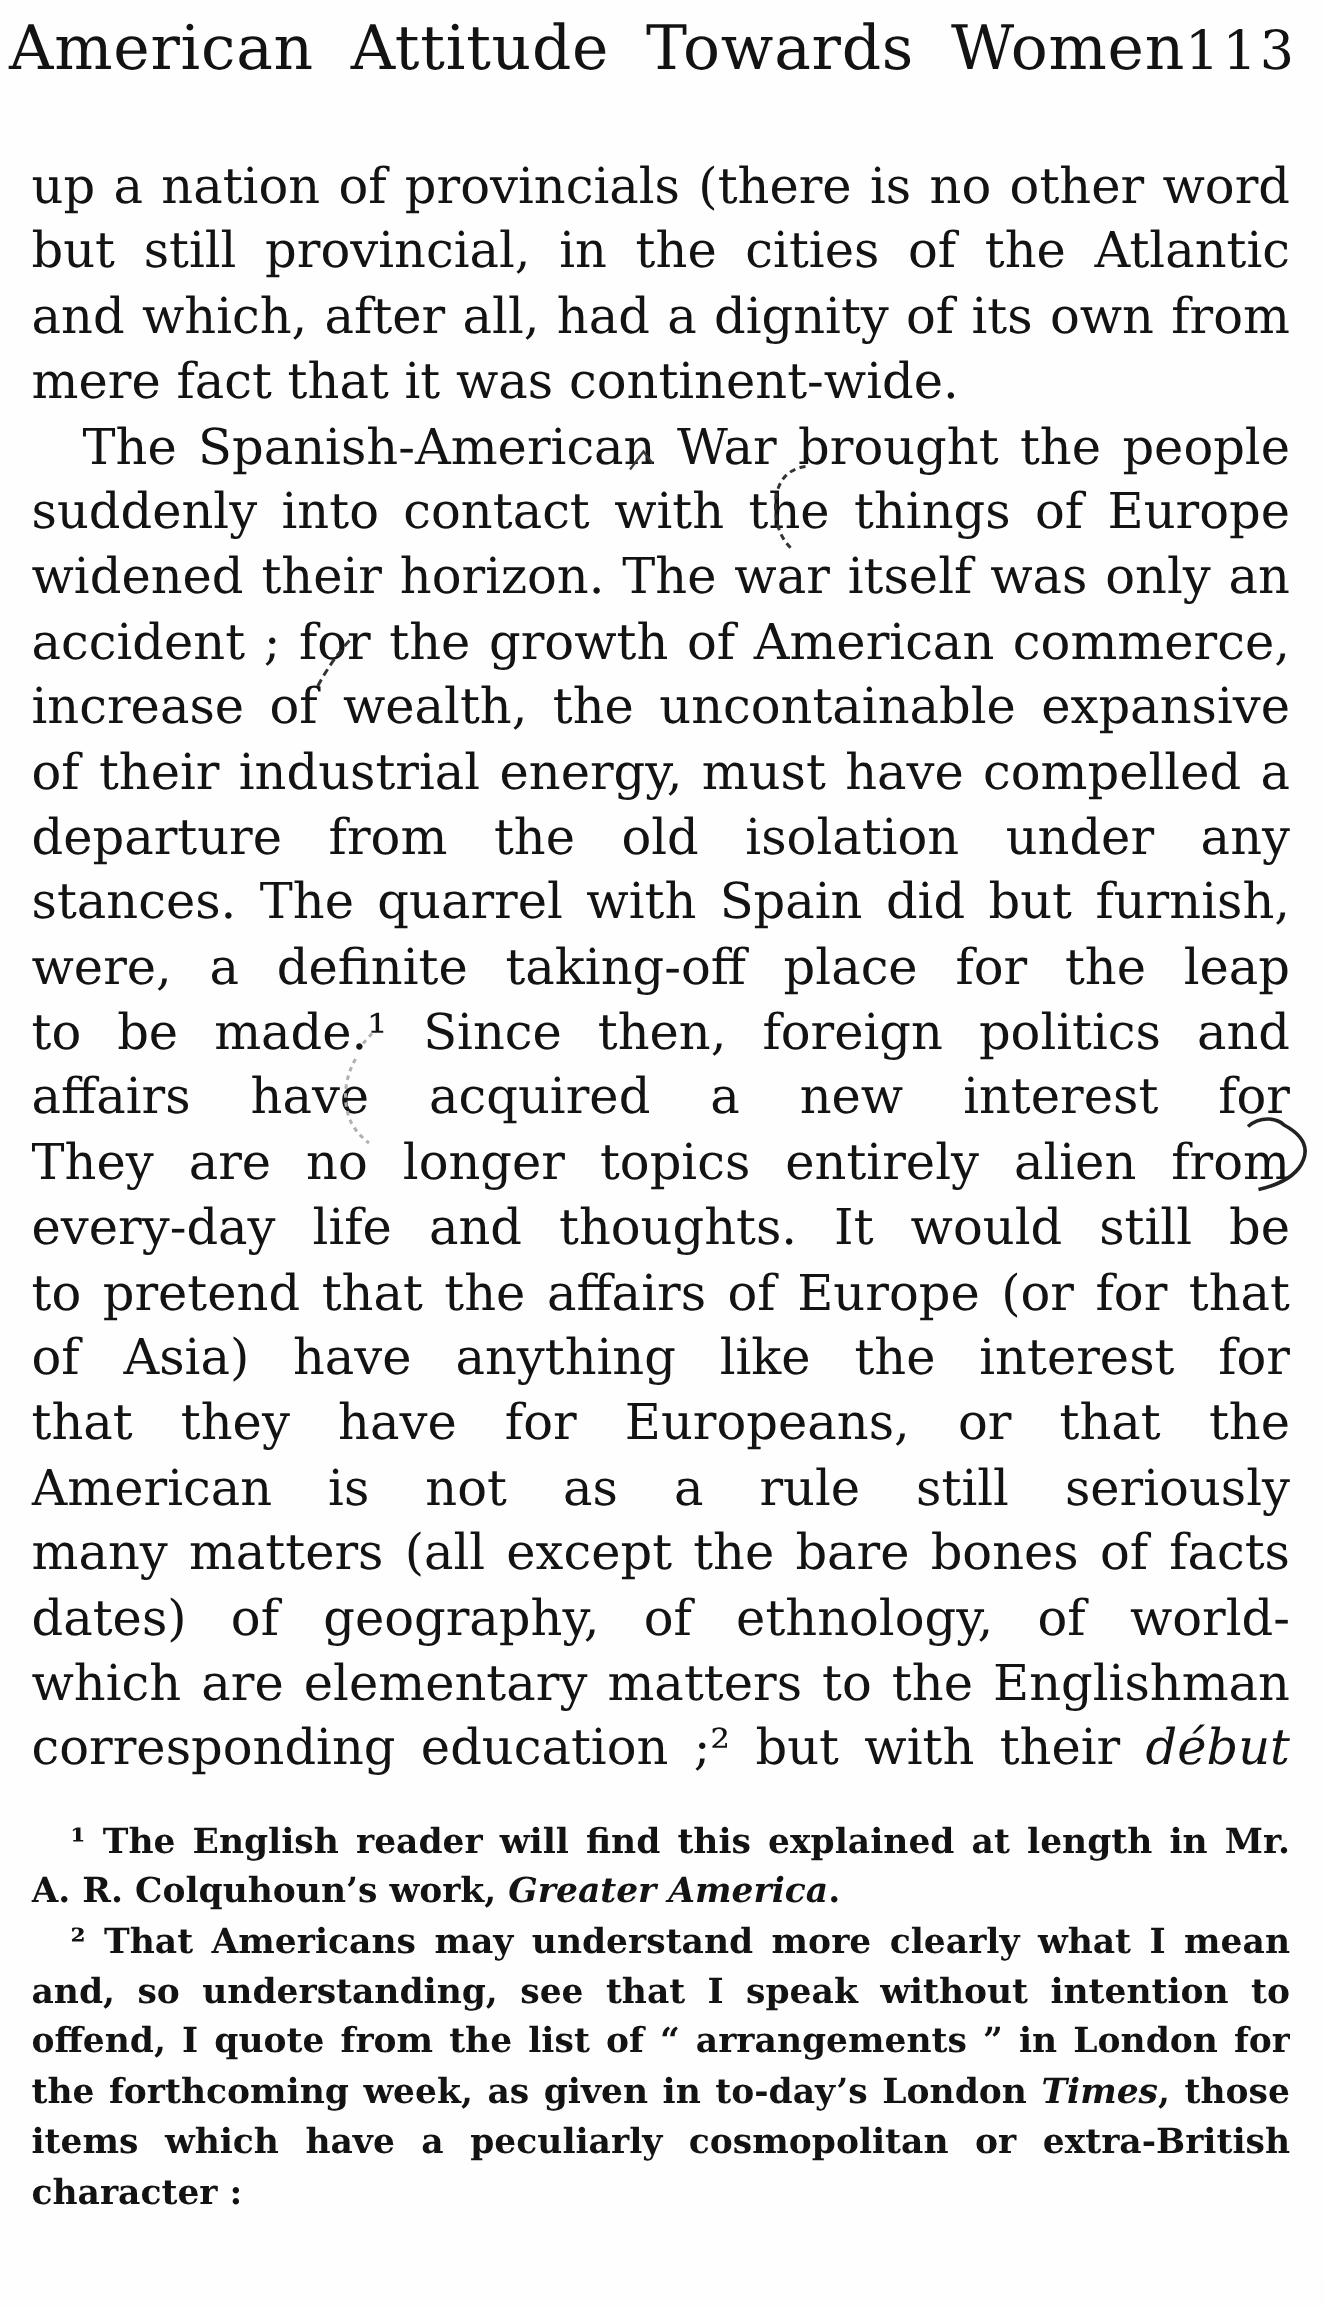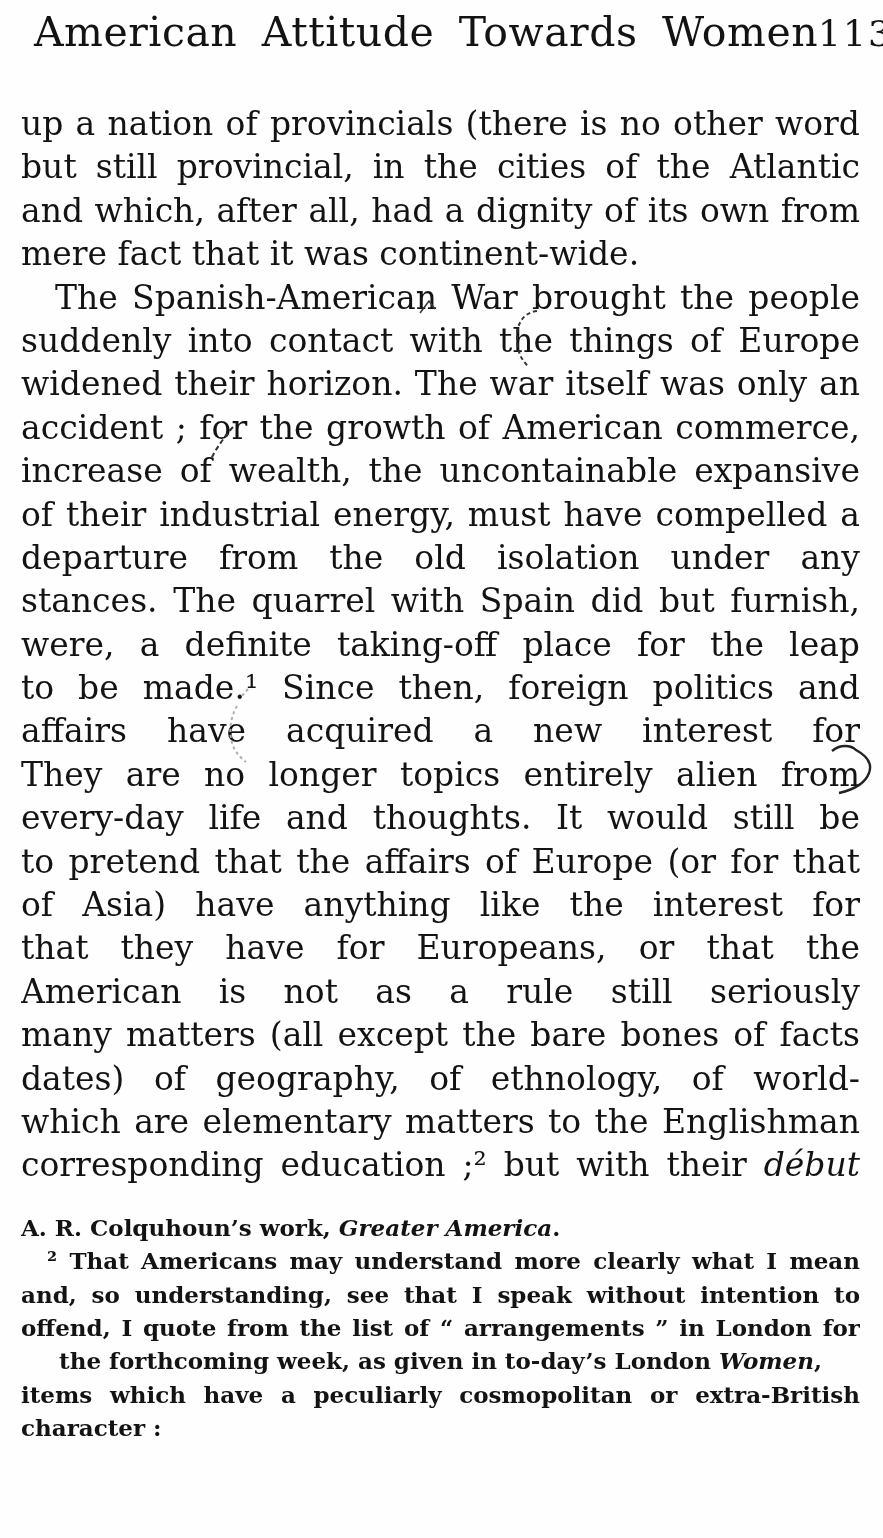--- a/index.html
+++ b/index.html
@@ -6,21 +6,21 @@
   .page{
     position:relative;
     width:883px;height:1538px;
     background:#fefefe;
     color:#131313;
     font-family:"DejaVu Serif", serif;
     overflow:hidden;
   }
   .header{
     display:flex;justify-content:space-between;align-items:baseline;
-    padding:8px 26px 0 34px;
+    padding:8px 26px 0 6px;
     font-size:41px;
     white-space:nowrap;
   }
   .title{word-spacing:11px;letter-spacing:0.5px;}
   .pagenum{font-size:36px;letter-spacing:2px;}
   .bodytext{
     padding:0 23px 0 21px;
     margin-top:46px;
     font-size:33px;
     line-height:43.4px;
@@ -81,27 +81,28 @@
       <div class="line jline">American is not as a rule still seriously uninformed on</div>
       <div class="line jline">many matters (all except the bare bones of facts and</div>
       <div class="line jline">dates) of geography, of ethnology, of world-politics</div>
       <div class="line jline">which are elementary matters to the Englishman of</div>
       <div class="line jline"><span>corresponding education ;² but with their </span><span class="it">début</span><span> as a</span></div>
     </div>
   </div>
 
   <div class="footnotes">
     <div>
+      <div class="line jline fnindent">¹ The English reader will find this explained at length in Mr.</div>
       <div class="line lline"><span>A. R. Colquhoun’s work, </span><span class="it">Greater America</span><span>.</span></div>
     </div>
     <div>
       <div class="line jline fnindent">² That Americans may understand more clearly what I mean</div>
       <div class="line jline">and, so understanding, see that I speak without intention to</div>
       <div class="line jline">offend, I quote from the list of “ arrangements ” in London for</div>
-      <div class="line jline"><span>the forthcoming week, as given in to-day’s London </span><span class="it">Women</span><span>, those</span></div>
+      <div class="line jline"><span>the forthcoming week, as given in to-day’s London </span><span class="it">Times</span><span>, those</span></div>
       <div class="line jline">items which have a peculiarly cosmopolitan or extra-British</div>
       <div class="line lline">character :</div>
     </div>
   </div>
 
   <svg class="marks" viewBox="0 0 883 1538">
     <path d="M 420 313 L 429 301 L 435 309" fill="none" stroke="#3a3a3a" stroke-width="1.6"></path>
     <path d="M 537 311 C 522 313 517 325 517 337 C 517 351 521 360 529 367" fill="none" stroke="#333" stroke-width="2" stroke-dasharray="4 3"></path>
     <path d="M 233 427 C 224 437 216 449 211 459" fill="none" stroke="#333" stroke-width="2" stroke-dasharray="5 3"></path>
     <path d="M 248 689 L 240 698 M 237 706 C 229 720 228 737 235 750 C 238 755 242 759 246 762" fill="none" stroke="#b0b0b0" stroke-width="2" stroke-dasharray="3 3"></path>

